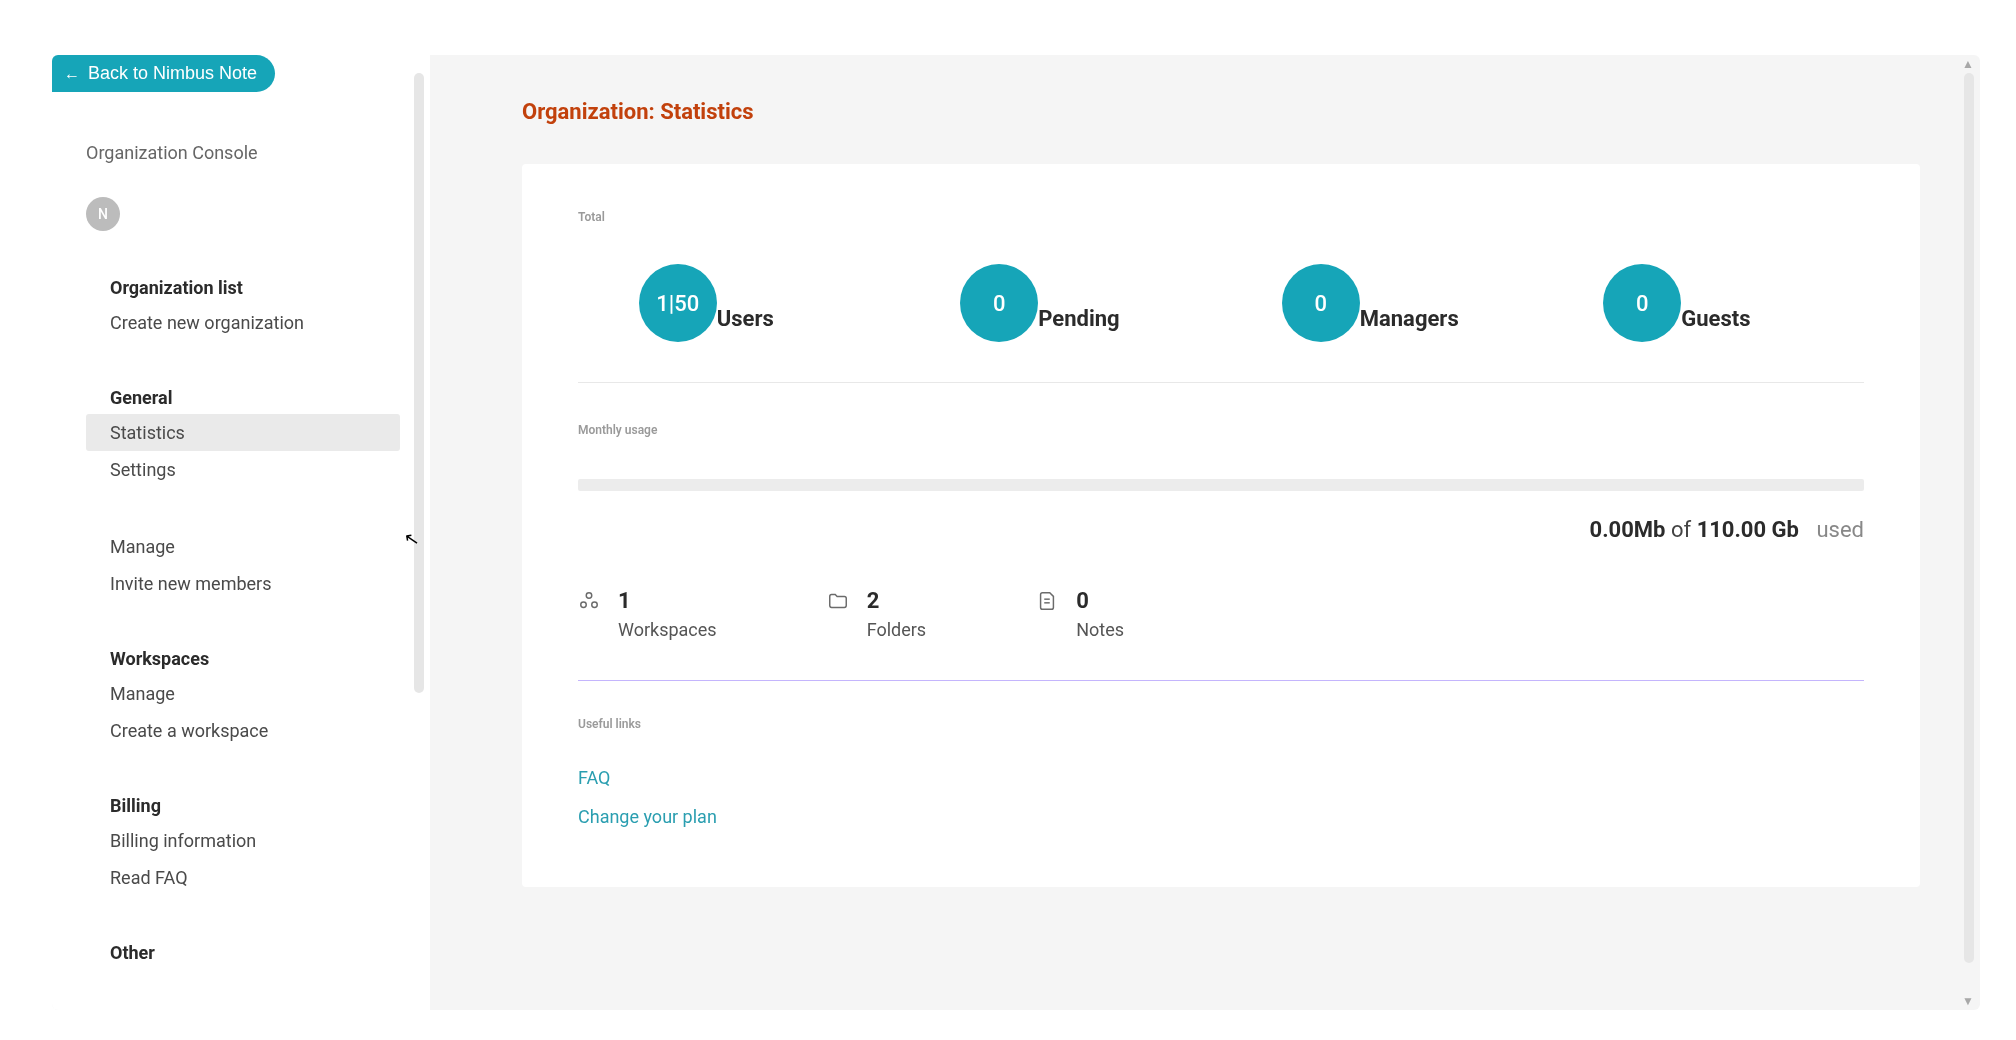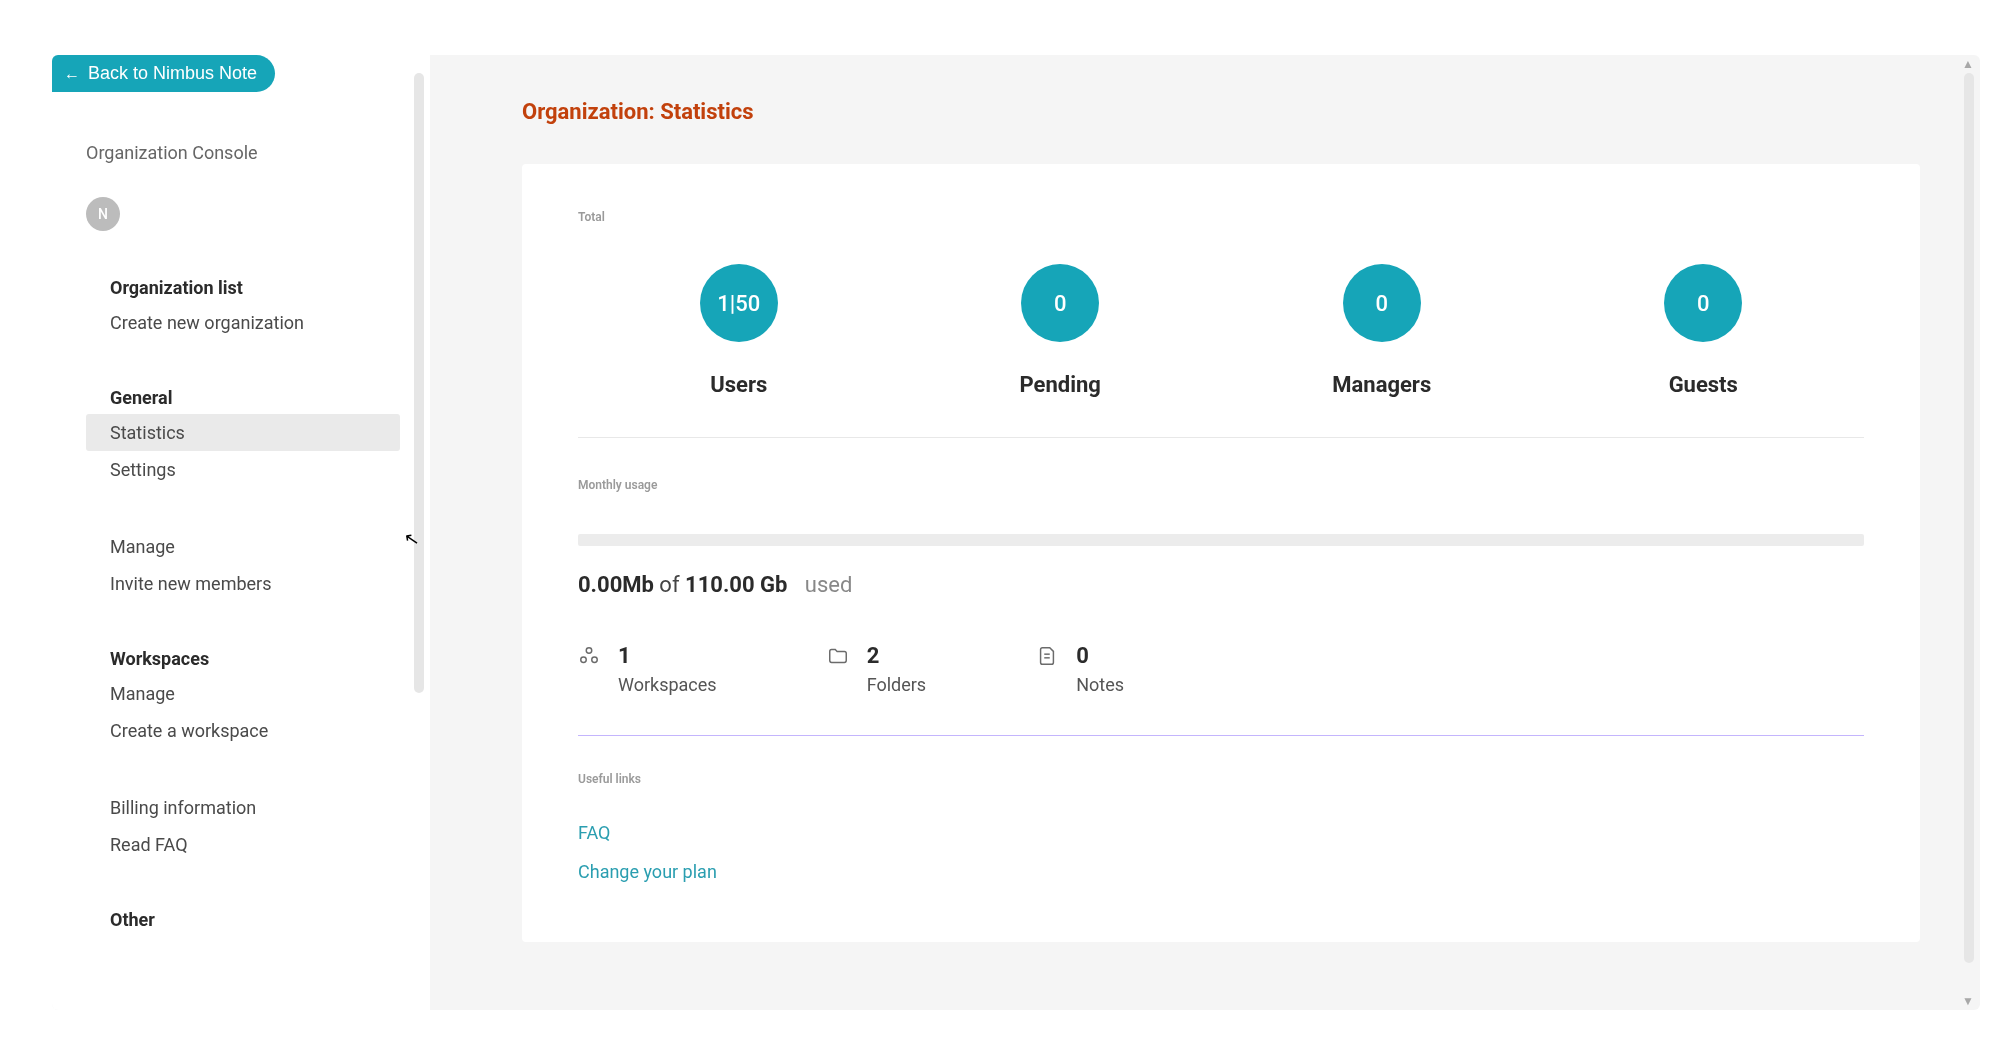--- a/index.html
+++ b/index.html
@@ -135,21 +135,21 @@
   }
   .stats-row {
     display: flex;
     justify-content: space-around;
     margin-top: 40px;
     padding-bottom: 40px;
     border-bottom: 1px solid #e8e8e8;
   }
   .stat {
     display: flex;
-    flex-direction: column;
+    flex-direction: row;
     align-items: center;
     width: 200px;
   }
   .circle {
     width: 78px; height: 78px;
     border-radius: 50%;
     background: #16a5b8;
     color: #fff;
     display:flex; align-items:center; justify-content:center;
     font-size: 22px;
@@ -163,21 +163,21 @@
   }
 
   .usage-block { margin-top: 40px; padding-bottom: 40px; border-bottom: 1px solid #c4b5fd;}
   .progress {
     height: 12px;
     background: #ececec;
     border-radius: 2px;
     margin-top: 42px;
   }
   .usage-text {
-    text-align: left;
+    text-align: right;
     margin-top: 26px;
     font-size: 22px;
     color: #444;
   }
   .usage-text .bold { font-weight: 700; color:#2b2b2b; }
   .usage-text .light { color:#888; margin-left:12px;}
 
   .counts-row {
     display: flex;
     gap: 110px;
@@ -264,20 +264,21 @@
         <div class="nav-item">Invite new members</div>
       </div>
 
       <div class="section">
         <div class="section-header">Workspaces</div>
         <div class="nav-item">Manage</div>
         <div class="nav-item">Create a workspace</div>
       </div>
 
       <div class="section">
+        <div class="section-header">Billing</div>
         <div class="nav-item">Billing information</div>
         <div class="nav-item">Read FAQ</div>
       </div>
 
       <div class="section">
         <div class="section-header">Other</div>
       </div>
     </div>
   </div>
 

